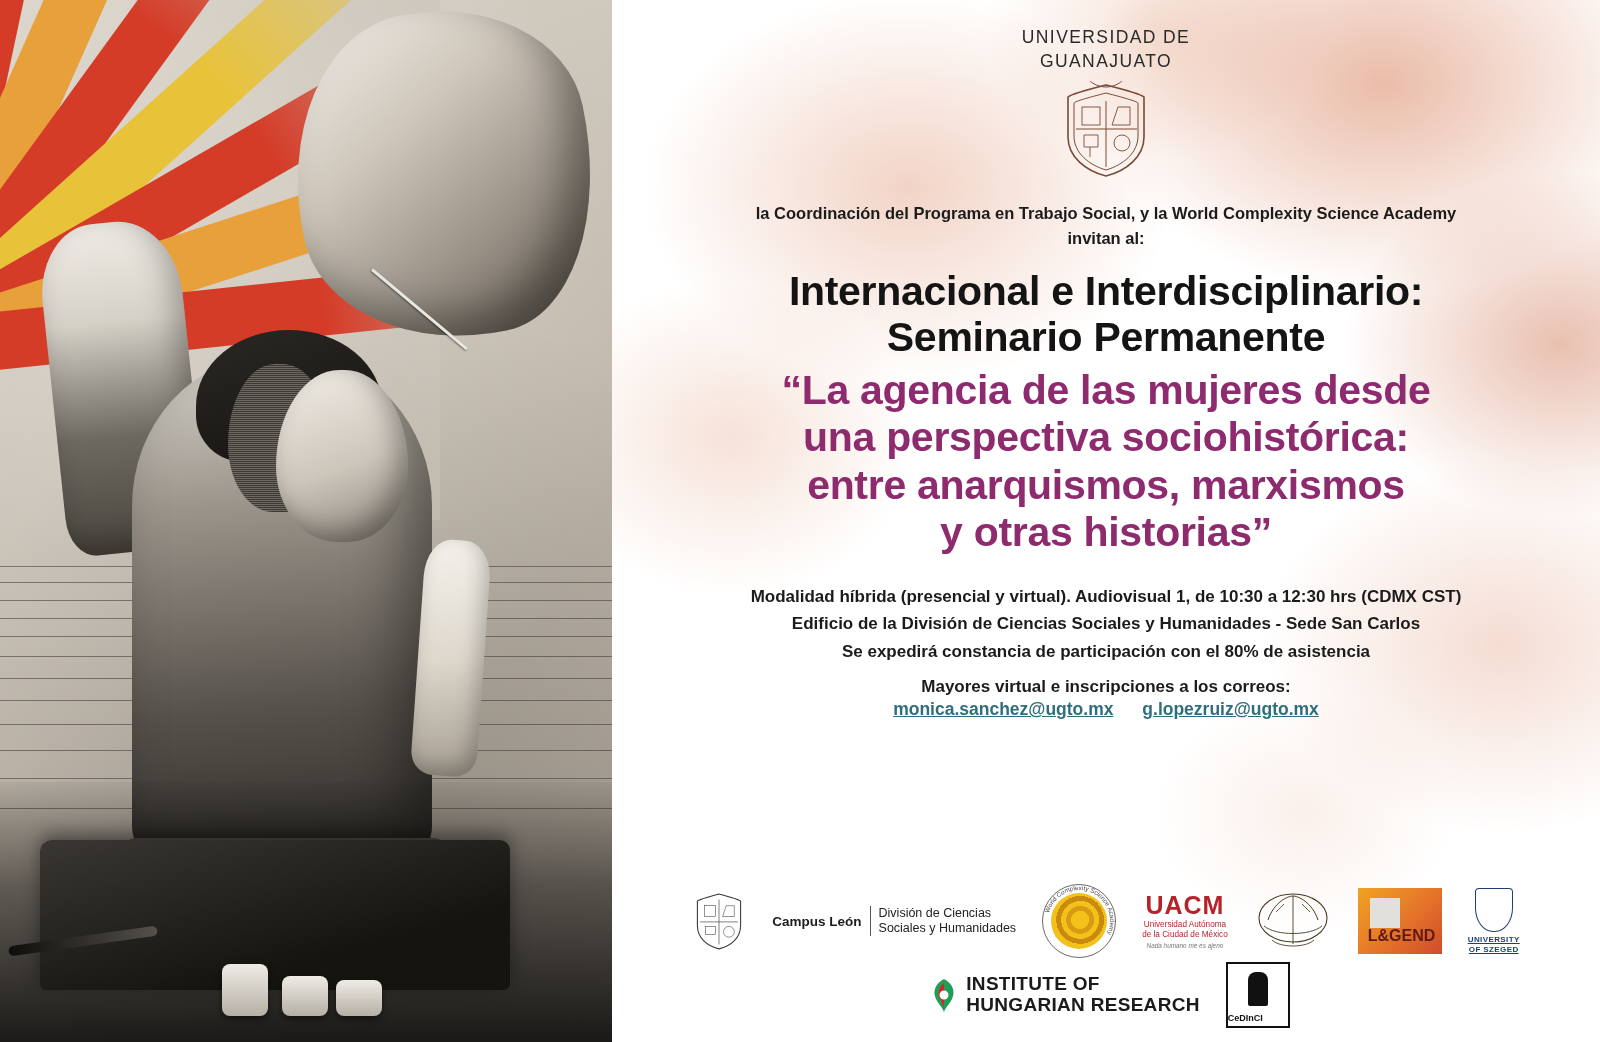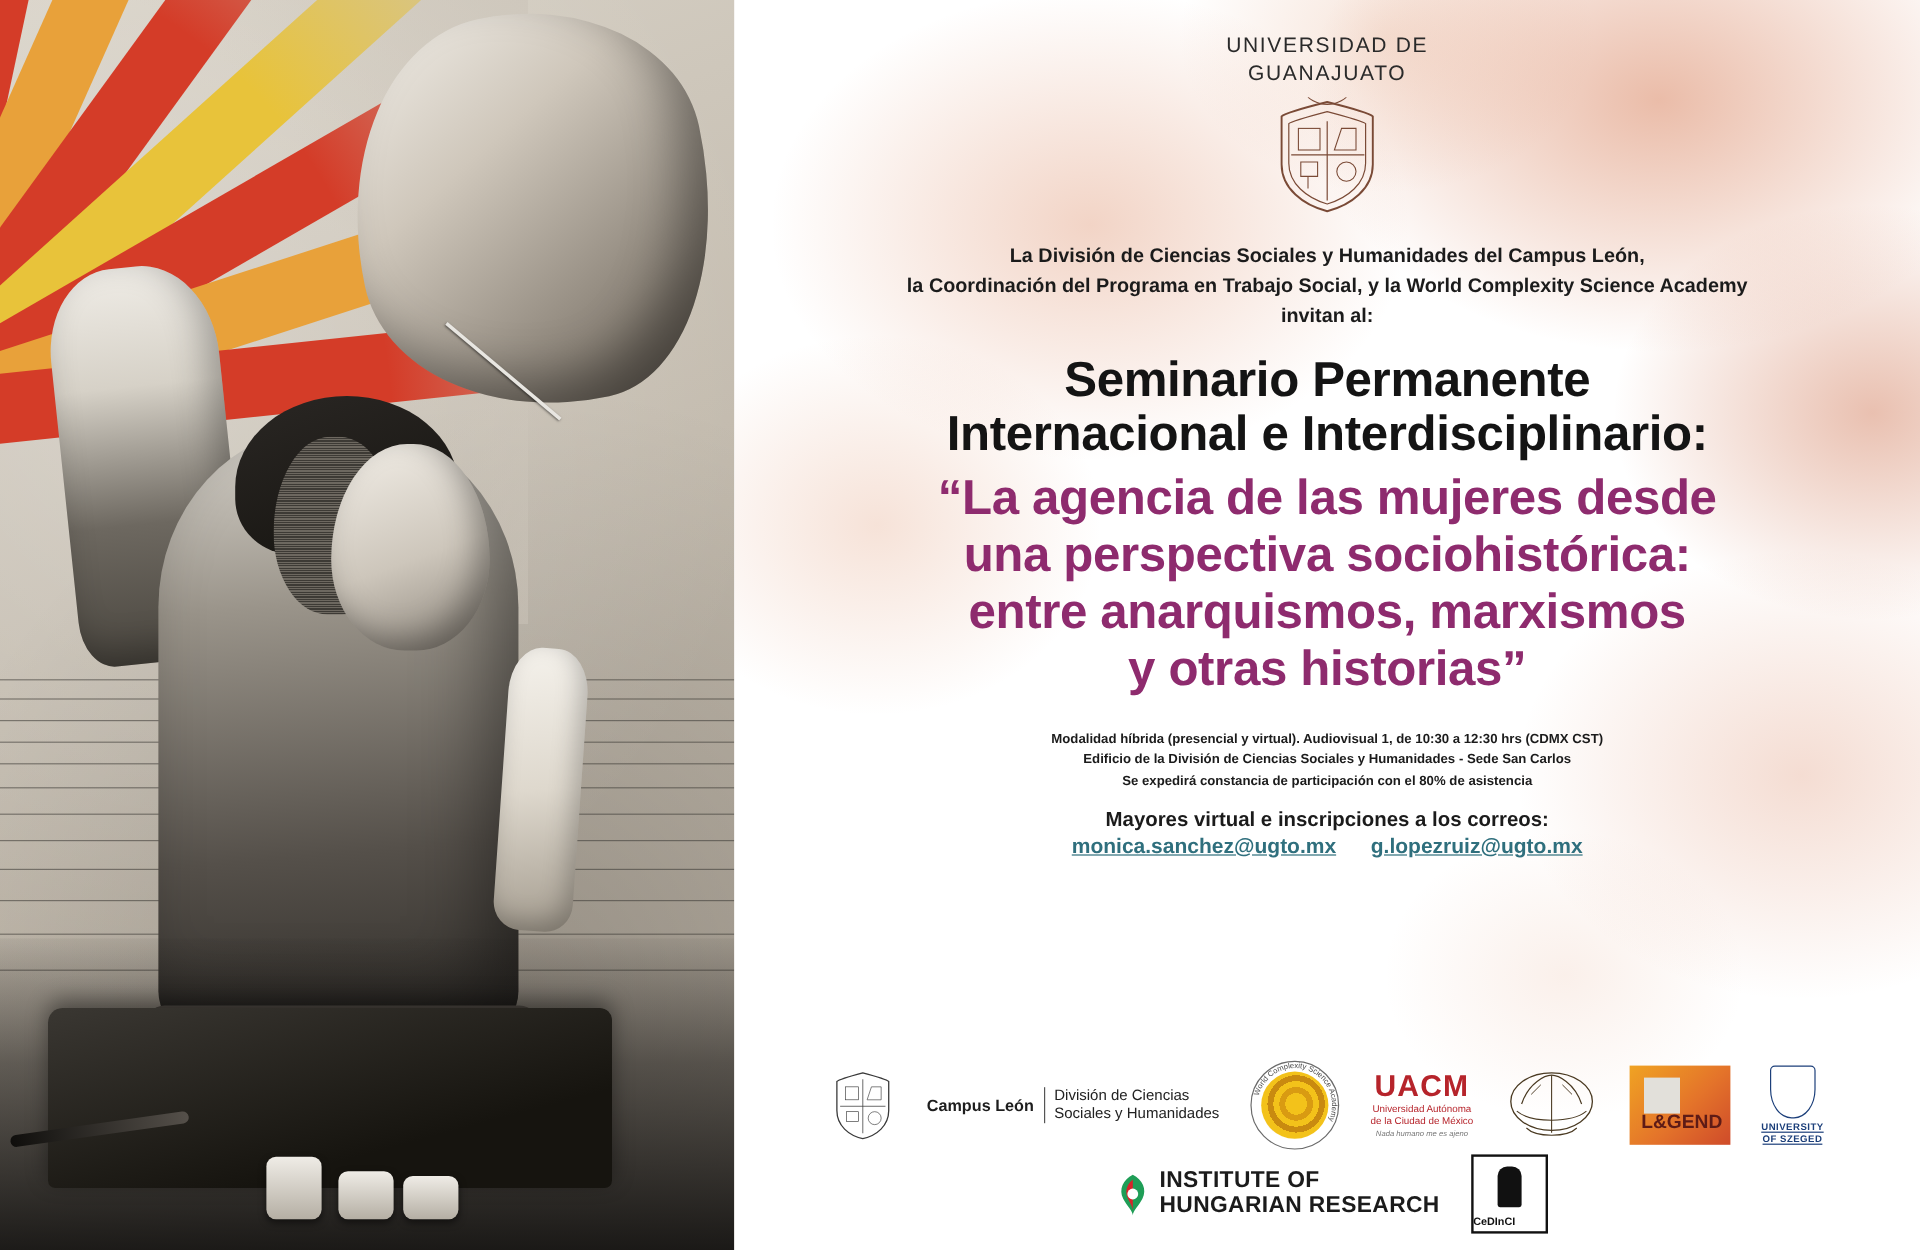--- a/index.html
+++ b/index.html
@@ -145,21 +145,21 @@
   .invite{
     margin-top:22px;font-size:16.5px;font-weight:bold;line-height:1.5;color:#1b1b1b;
   }
   .title1{
     margin-top:18px;font-size:41px;font-weight:bold;line-height:1.12;color:#141414;letter-spacing:-.3px;
   }
   .title2{
     margin-top:6px;font-size:41px;font-weight:bold;line-height:1.16;color:#8e2b6e;letter-spacing:-.3px;
   }
   .details{
-    margin-top:26px;font-size:11px;font-weight:bold;line-height:1.62;color:#1b1b1b;
+    margin-top:26px;font-size:17px;font-weight:bold;line-height:1.62;color:#1b1b1b;
   }
   .period{
     margin-top:16px;font-size:30px;font-weight:bold;color:#111;
   }
   .contact{
     margin-top:12px;font-size:17px;font-weight:bold;color:#1b1b1b;
   }
   .mails{margin-top:2px;font-size:17.5px;font-weight:bold;}
   .mails a{color:#2f6f7d;text-decoration:underline;margin:0 12px;}
 
@@ -294,28 +294,27 @@
           <path d="M46 20 L46 86 M16 48 L77 48" stroke="#7a4a36" stroke-width="1"></path>
           <rect x="22" y="26" width="18" height="18" fill="none" stroke="#7a4a36" stroke-width=".9"></rect>
           <path d="M52 44 L58 26 L70 26 L70 44 Z" fill="none" stroke="#7a4a36" stroke-width=".9"></path>
           <path d="M24 54 h14 v12 h-14 z M30 66 v10" fill="none" stroke="#7a4a36" stroke-width=".9"></path>
           <circle cx="62" cy="62" r="8" fill="none" stroke="#7a4a36" stroke-width=".9"></circle>
           <path d="M30 0 C30 0 36 6 46 6 C56 6 62 0 62 0" fill="none" stroke="#7a4a36" stroke-width="1"></path>
         </svg>
       </div>
 
       <div class="invite">
-        <div>La División de Ciencias Sociales y Humanidades del Campus León,</div>
         <div>la Coordinación del Programa en Trabajo Social, y la World Complexity Science Academy</div>
         <div>invitan al:</div>
       </div>
 
       <div class="title1">
+        <div>Internacional e Interdisciplinario:</div>
         <div>Seminario Permanente</div>
-        <div>Internacional e Interdisciplinario:</div>
       </div>
 
       <div class="title2">
         <div>“La agencia de las mujeres desde</div>
         <div>una perspectiva sociohistórica:</div>
         <div>entre anarquismos, marxismos</div>
         <div>y otras historias”</div>
       </div>
 
       <div class="details">

